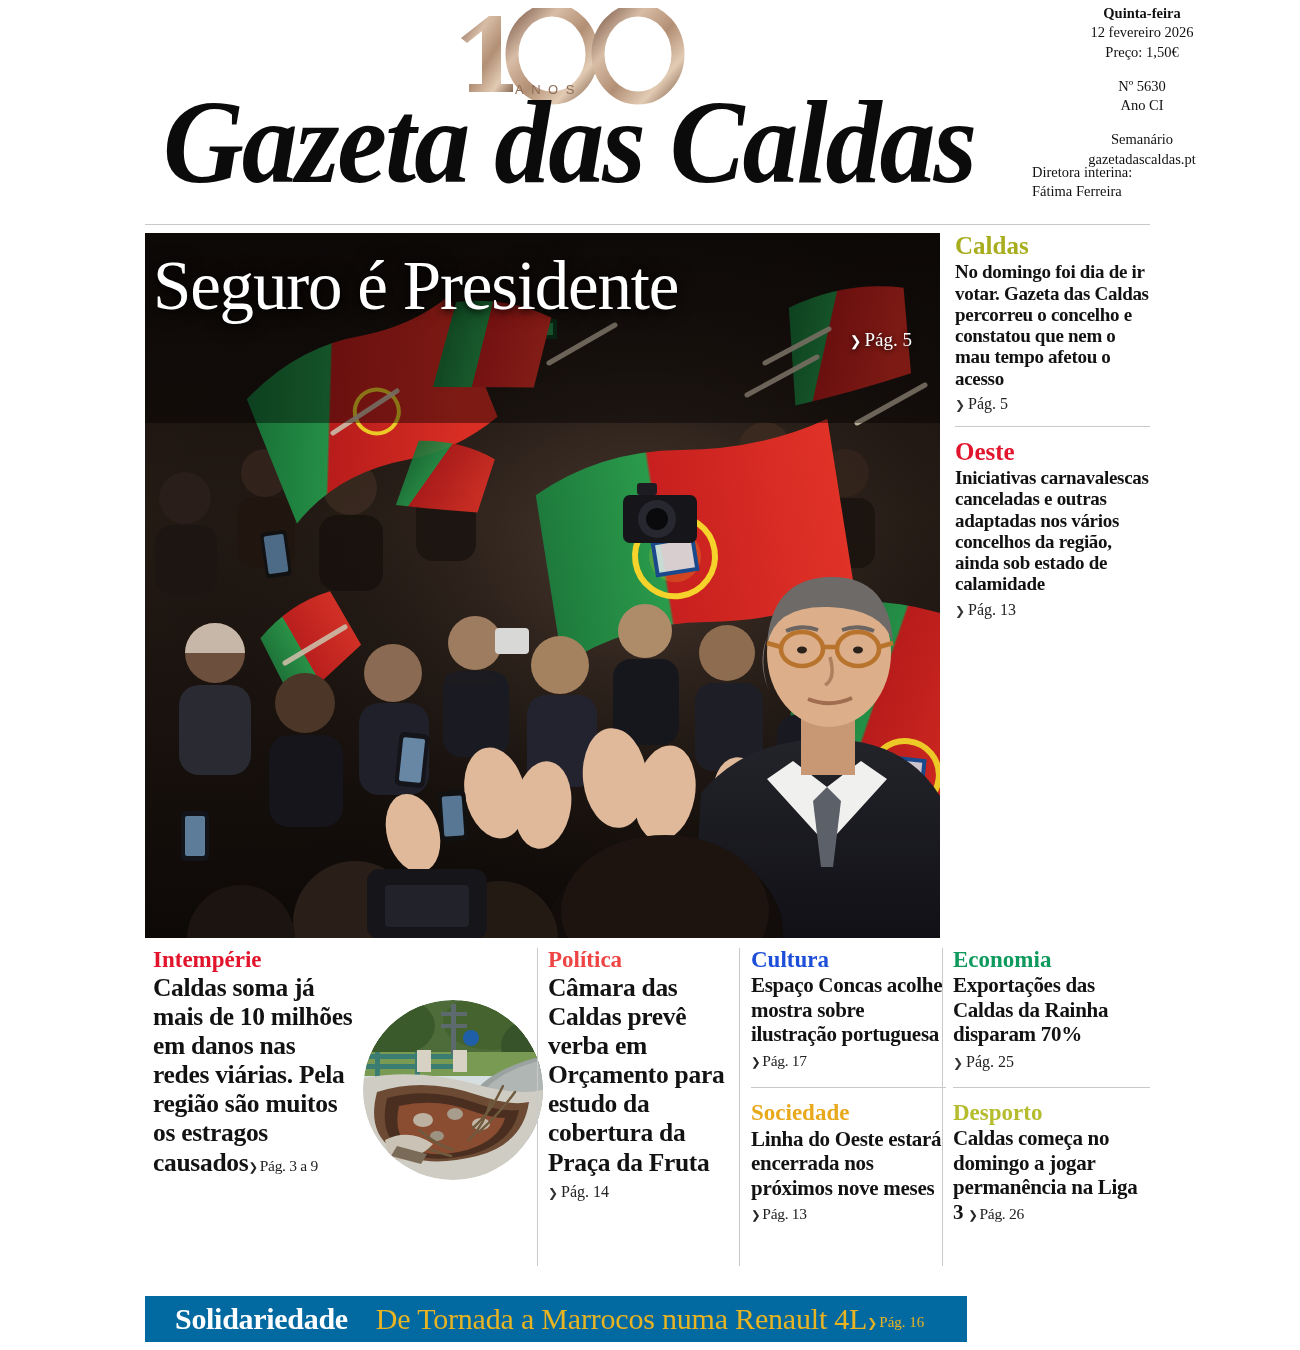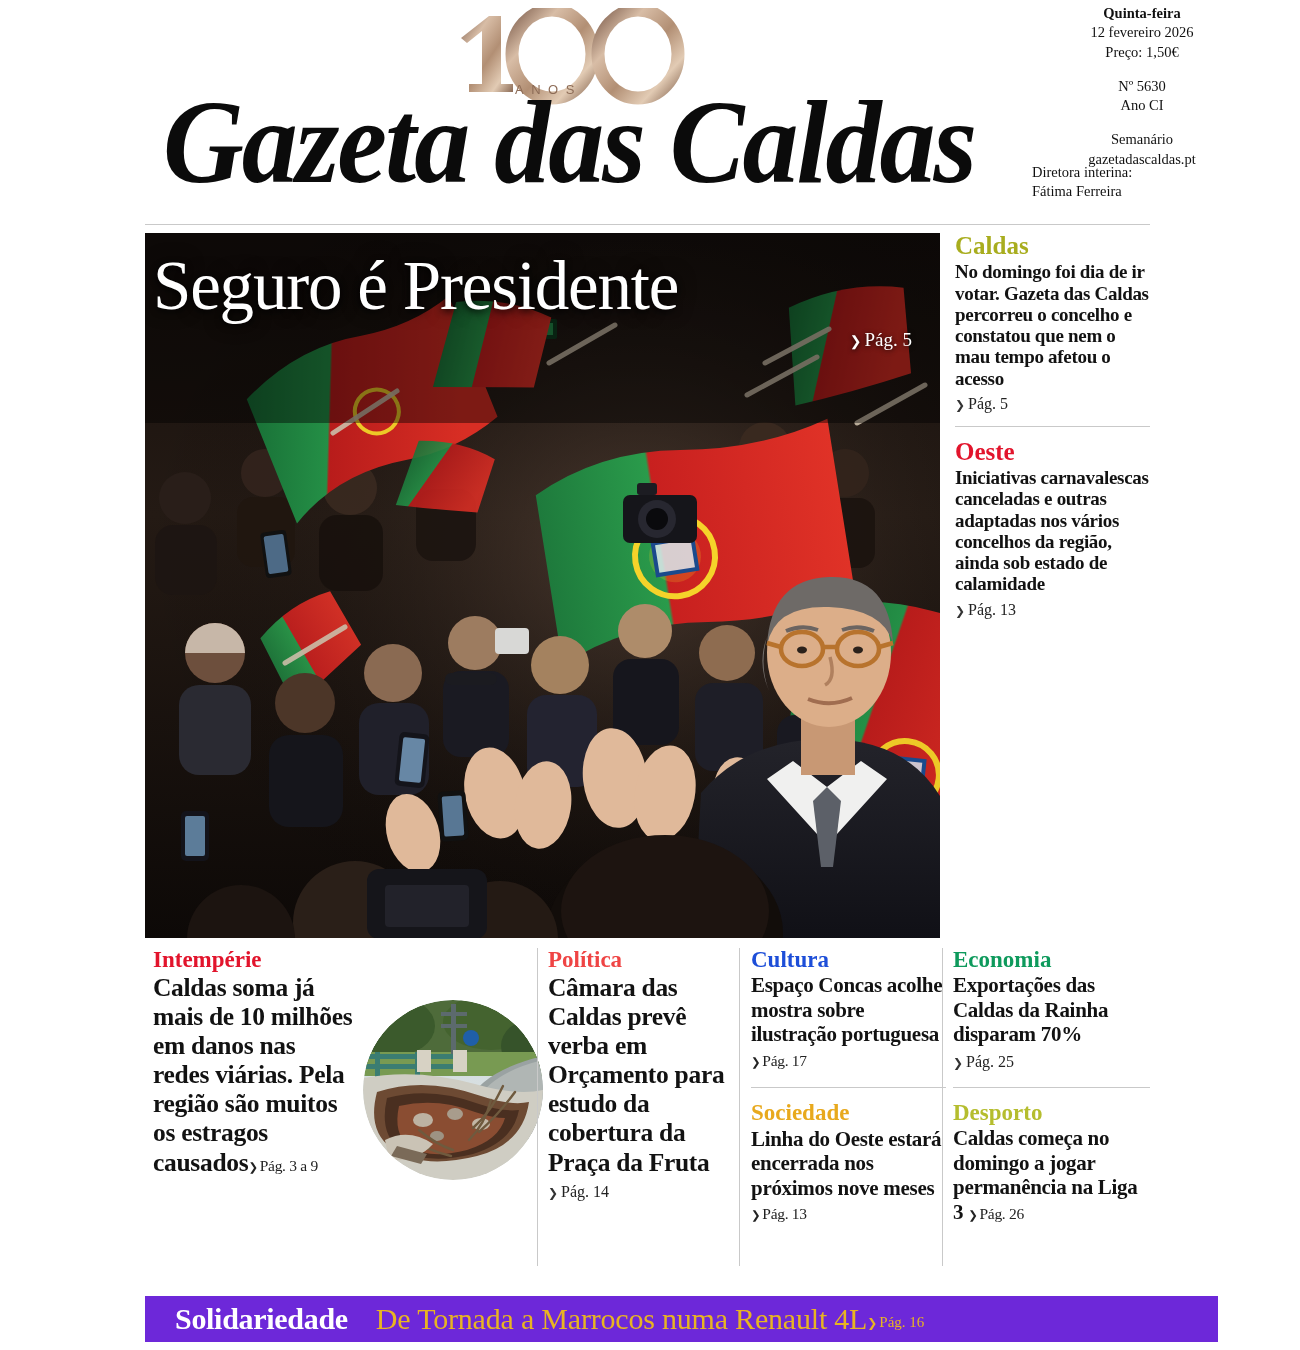--- a/index.html
+++ b/index.html
@@ -117,22 +117,22 @@
   .c1-photo{
     position:absolute;left:210px;top:52px;width:180px;height:180px;
     border-radius:50%;overflow:hidden;
   }
   .c1-photo svg{display:block;}
 
   .hrule{height:1px;background:#c9c9c9;margin:16px 0 13px 0;}
 
   
   .banner{
-    position:absolute;left:145px;top:1296px;width:1073px;height:46px;
-    background:#6d28d9;display:flex;align-items:center;
+    position:absolute;left:145px;top:1296px;width:822px;height:46px;
+    background:#0369a1;display:flex;align-items:center;
   }
   .banner-kicker{
     font-family:"Liberation Serif", serif;
     font-weight:bold;font-size:30px;color:#ffffff;
     margin-left:30px;letter-spacing:-0.3px;
   }
   .banner-text{
     font-family:"Liberation Serif", serif;
     font-size:30px;color:#e8b422;margin-left:28px;letter-spacing:-0.2px;
   }

